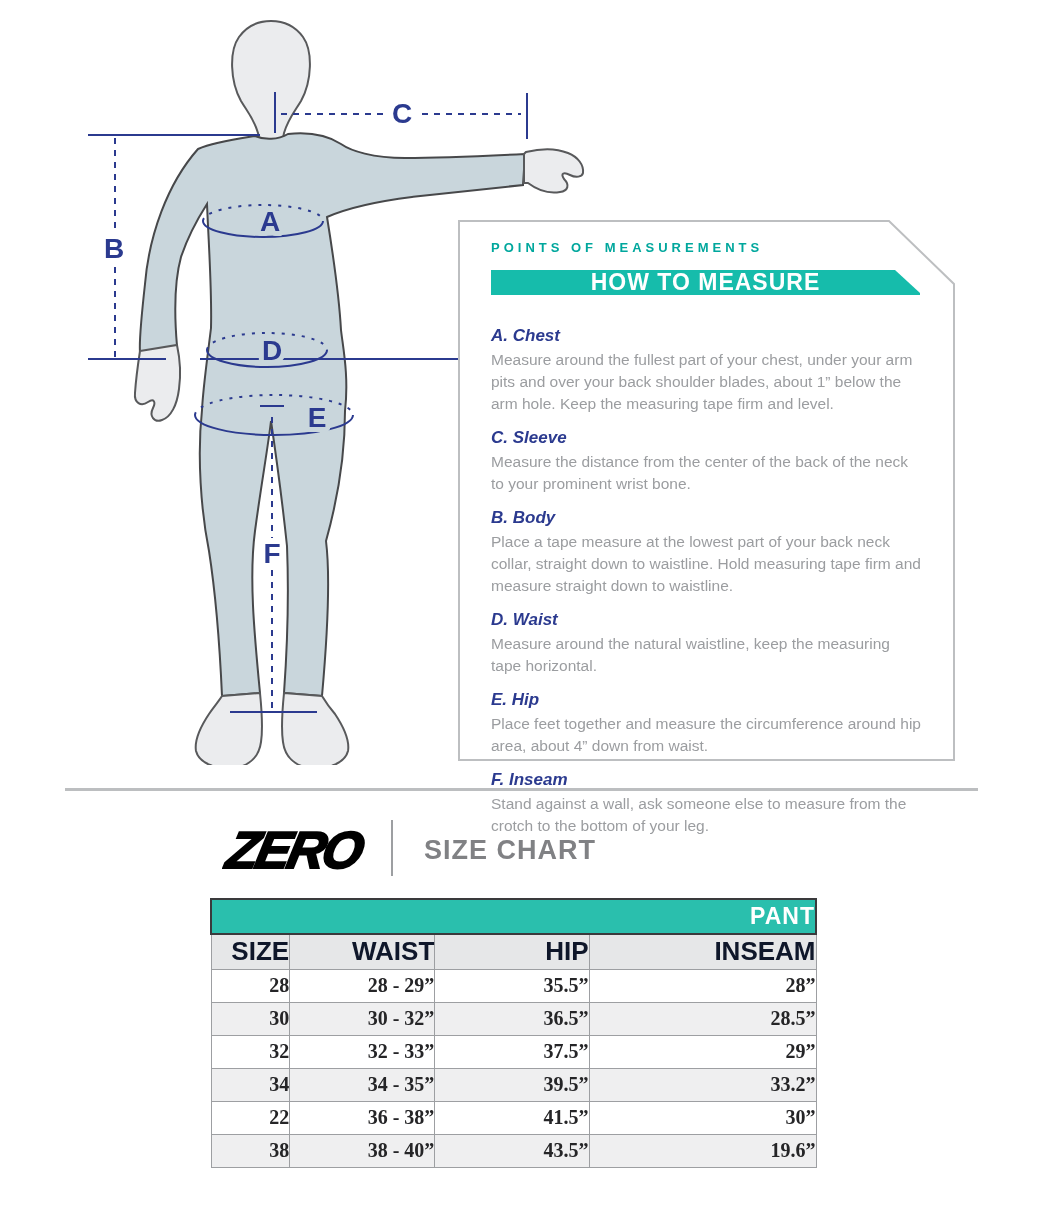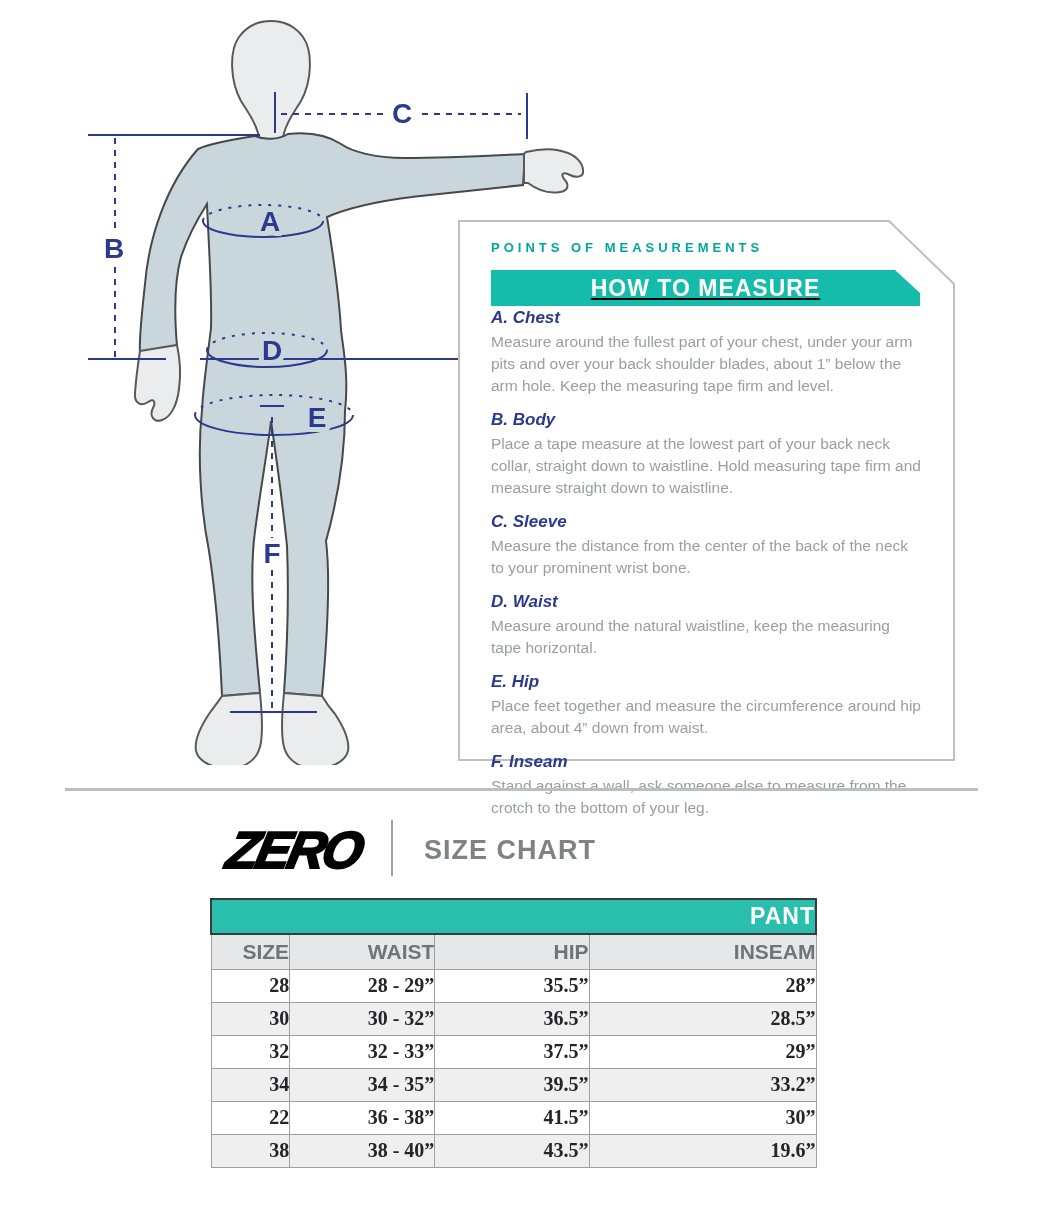--- a/index.html
+++ b/index.html
@@ -7,23 +7,23 @@
   .page { position:relative; width:1041px; height:1208px; background:#ffffff; overflow:hidden; }
 
   
   .figure-svg { position:absolute; left:50px; top:15px; }
 
   
   .panel { position:absolute; left:458px; top:220px; width:497px; height:541px; }
   .panel-border { position:absolute; left:0; top:0; }
   .panel-content { position:absolute; left:33px; top:20px; width:432px; }
   .eyebrow { color:#00a79d; font-size:13px; font-weight:bold; letter-spacing:4px; margin-bottom:15px; }
-  .banner { background:#16bcab; height:36px; width:429px; margin-bottom:2px;
+  .banner { background:#16bcab; height:25px; width:429px; margin-bottom:31px;
             display:flex; align-items:center; justify-content:center;
-            clip-path:polygon(0 0, calc(100% - 25px) 0, 100% 23px, 100% 100%, 0 100%);text-decoration:underline; }
+            clip-path:polygon(0 0, calc(100% - 25px) 0, 100% 23px, 100% 100%, 0 100%); }
   .banner span { color:#ffffff; font-weight:bold; font-size:23px; letter-spacing:1px; }
   .measure-item { margin-bottom:13px; }
   .measure-item h3 { color:#2b3a8f; font-style:italic; font-weight:bold; font-size:17px; margin-bottom:3px; }
   .measure-item p { color:#9b9da0; font-size:15.5px; line-height:22px; }
 
   
   .divider { position:absolute; left:65px; top:788px; width:913px; height:3px; background:#bcbec0; }
 
   
   .zero-logo { position:absolute; left:222px; top:822px; }
@@ -32,21 +32,21 @@
                       font-weight:bold; letter-spacing:1px; }
 
   
   .pant-table { position:absolute; left:210px; top:898px; width:607px; border-collapse:collapse;
                 text-align:right; }
   .pant-table col.c1 { width:13%; } .pant-table col.c2 { width:24%; }
   .pant-table col.c3 { width:25.5%; } .pant-table col.c4 { width:37.5%; }
   .pant-head { background:#2abfad; color:#ffffff; font-size:23px; font-weight:bold;
                letter-spacing:1px; height:35px; border:2px solid #3a3a3c; }
   .col-head-row th { background:#e6e7e8; border:1px solid #9d9fa2; height:35px;
-                     font-size:21px; font-weight:bold; color:#737373; }
+                     font-size:26px; font-weight:bold; color:#0f172a; }
   .pant-table tbody td { border:1px solid #9d9fa2; height:33px; font-size:20px;
                          font-weight:bold; color:#252527; background:#ffffff;font-family:Liberation Serif, serif; }
   .pant-table tbody tr:nth-child(even) td { background:#efeff0; }
 
   
   .lbl { font-family:"Liberation Sans", sans-serif; font-size:28px; font-weight:bold;
          fill:#2b3a8f; text-anchor:middle; paint-order:stroke; stroke-linejoin:round; stroke-width:10px; }
   .halo-body { stroke:#c9d6dc; }
   .halo-white { stroke:#ffffff; }
 </style>
@@ -130,26 +130,26 @@
       <div class="eyebrow">POINTS OF MEASUREMENTS</div>
       <div class="banner">
         <span>HOW TO MEASURE</span>
       </div>
 
       <div class="measure-item">
         <h3>A. Chest</h3>
         <p>Measure around the fullest part of your chest, under your arm pits and over your back shoulder blades, about 1” below the arm hole. Keep the measuring tape firm and level.</p>
       </div>
       <div class="measure-item">
+        <h3>C. Sleeve</h3>
+        <p>Measure the distance from the center of the back of the neck to your prominent wrist bone.</p>
+      </div>
+      <div class="measure-item">
         <h3>B. Body</h3>
         <p>Place a tape measure at the lowest part of your back neck collar, straight down to waistline. Hold measuring tape firm and measure straight down to waistline.</p>
-      </div>
-      <div class="measure-item">
-        <h3>C. Sleeve</h3>
-        <p>Measure the distance from the center of the back of the neck to your prominent wrist bone.</p>
       </div>
       <div class="measure-item">
         <h3>D. Waist</h3>
         <p>Measure around the natural waistline, keep the measuring tape horizontal.</p>
       </div>
       <div class="measure-item">
         <h3>E. Hip</h3>
         <p>Place feet together and measure the circumference around hip area, about 4” down from waist.</p>
       </div>
       <div class="measure-item">

